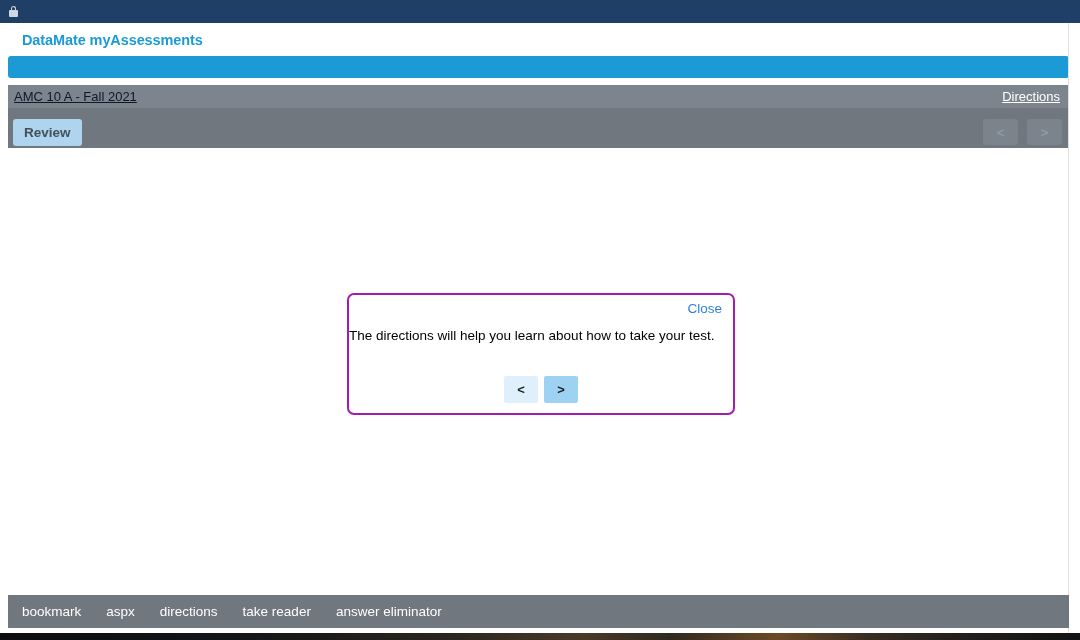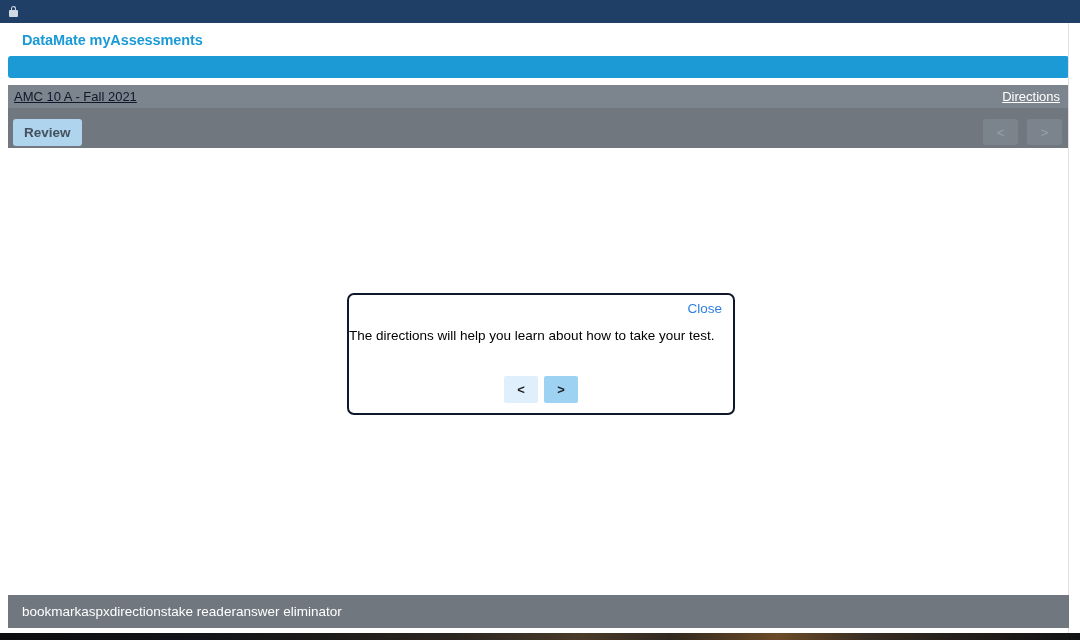--- a/index.html
+++ b/index.html
@@ -178,21 +178,21 @@
     background: #ffffff;
   }
 
   .modal {
     position: absolute;
     left: 347px;
     top: 143px;
     width: 388px;
     height: 122px;
     background: #ffffff;
-    border: 2px solid #0f172a;
+    border: 2px solid #a21caf;
     border-radius: 7px;
     box-sizing: border-box;
   }
   .modal-close {
     position: absolute;
     right: 11px;
     top: 6px;
     color: #2d7fe0;
     font-size: 13.5px;
     cursor: pointer;
@@ -233,20 +233,21 @@
     position: absolute;
     left: 8px;
     top: 572px;
     width: 1061px;
     height: 33px;
     background: #71777e;
     display: flex;
     align-items: center;
     padding-left: 14px;
     box-sizing: border-box;
+    gap: 25px;
   }
   .tool-item {
     color: #ffffff;
     font-size: 13.5px;
     cursor: pointer;
     white-space: nowrap;
   }
 
   
   .bottom-sliver {

